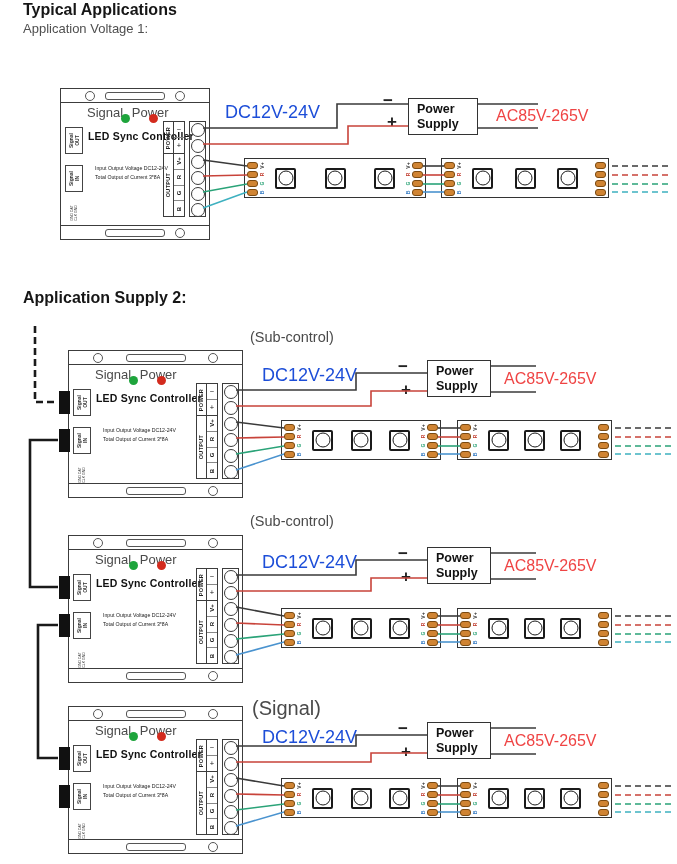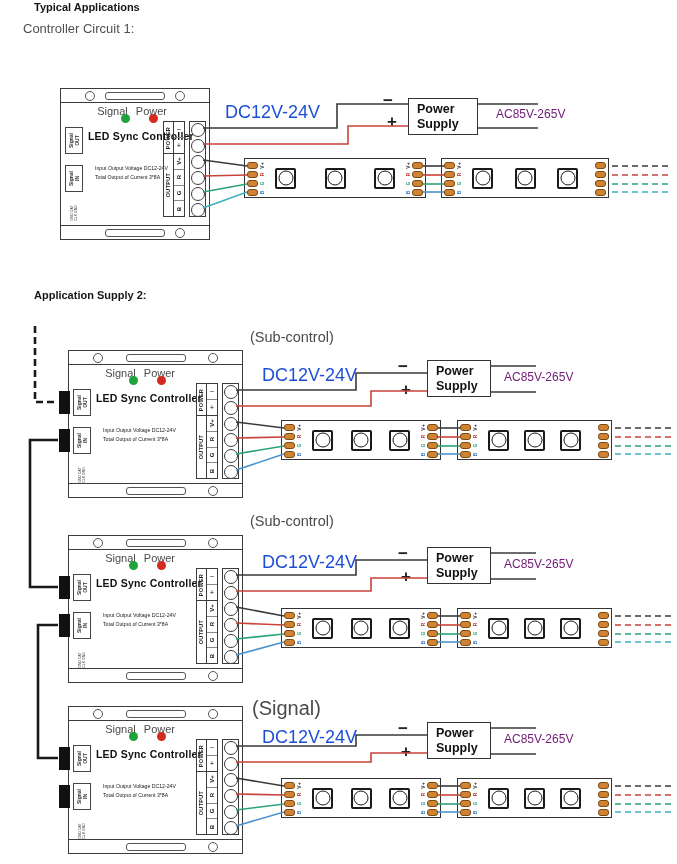--- a/index.html
+++ b/index.html
@@ -1,32 +1,32 @@
 <!DOCTYPE html>
 <html style="--wire_black: #3a3a3a; --wire_red: #c8433a; --wire_green: #2aa378; --wire_blue: #4a93cf; --wire_cyan: #3eb1c0; --led_green: #1ea43c; --led_red: #d32b1e; --pad_fill: #d08433; --pad_border: #7a4a12; --outline: #3c3c3c;"><head>
 <meta charset="utf-8">
 <style>
   html,body{margin:0;padding:0;background:#fff}
   #stage{position:relative;width:677px;height:864px;background:#fff;overflow:hidden;
          font-family:"Liberation Sans",sans-serif;color:#222}
   
-  .h-bold{position:absolute;left:34px;font-size:11px;font-weight:bold;color:#161616;white-space:nowrap}
+  .h-bold{position:absolute;left:23px;font-size:16px;font-weight:bold;color:#161616;white-space:nowrap}
   .h-gray{position:absolute;left:23px;font-size:13px;color:#4f4f4f;white-space:nowrap}
   .sublabel{position:absolute;font-size:14.5px;color:#4a4a4a;white-space:nowrap}
   .masterlabel{position:absolute;font-size:20px;color:#4a4a4a;white-space:nowrap}
   
   .controller{position:absolute;height:148px;background:#fff;border:1.6px solid var(--outline,#3c3c3c);box-sizing:border-box}
   .controller.c1{height:152px}
   .flange{position:absolute;left:0;right:0;height:13px}
   .flange.top{top:0;border-bottom:1.4px solid var(--outline,#3c3c3c)}
   .flange.bottom{bottom:0;border-top:1.4px solid var(--outline,#3c3c3c)}
   .hole{position:absolute;top:2px;width:8px;height:8px;border:1.2px solid #555;border-radius:50%}
   .hole.l{left:24px}.hole.r{right:24px}
   .slot{position:absolute;left:50%;transform:translateX(-50%);top:3px;width:58px;height:6px;border:1.2px solid #555;border-radius:3px}
-  .sigpow{position:absolute;top:16px;left:26px;width:80px;text-align:right;font-size:11px;color:#4a4a4a;word-spacing:5px;white-space:nowrap}
+  .sigpow{position:absolute;top:16px;left:26px;width:80px;text-align:left;font-size:13px;color:#4a4a4a;word-spacing:5px;white-space:nowrap}
   .led{position:absolute;top:25px;width:9px;height:9px;border-radius:50%}
   .led.green{left:60px;background:var(--led_green,#1ea43c)}
   .led.red{left:88px;background:var(--led_red,#d32b1e)}
   .cname{position:absolute;top:41px;left:27px;font-size:10.5px;font-weight:bold;color:#111;letter-spacing:.2px;white-space:nowrap}
   .sigbox{position:absolute;left:4px;width:18px;height:27px;border:1.2px solid #444;display:flex;align-items:center;justify-content:center;box-sizing:border-box}
   .sigbox.out{top:38px}.sigbox.in{top:76px}
   .sigbox .rot{transform:rotate(-90deg);font-size:5px;line-height:5.5px;font-weight:bold;color:#333;width:24px;text-align:center}
   .pins{position:absolute;left:2px;top:106px;width:21px;height:36px;display:flex;align-items:center;justify-content:center;overflow:hidden}
   .pins .rot2{transform:rotate(-90deg);font-size:3.5px;line-height:4px;color:#333;width:30px;text-align:center}
   .spec{position:absolute;left:34px;top:75px;width:104px;font-size:5.2px;line-height:9px;color:#1a1a1a;white-space:nowrap}
@@ -54,31 +54,31 @@
   .pad{position:absolute;width:11px;height:7px;background:var(--pad_fill,#d08433);border:1px solid var(--pad_border,#7a4a12);border-radius:3px;box-sizing:border-box}
   .pad.l{left:2px}.pad.r{right:2px}
   .plabel{position:absolute;font-size:5px;font-weight:bold;width:10px;height:7px;line-height:7px;text-align:center;transform:rotate(-90deg)}
   .plabel.l{left:12px}.plabel.r{right:12px}
   .strip:not(.rl) .plabel.r{display:none}
   .p0{top:3px}.p1{top:12px}.p2{top:21px}.p3{top:30px}
   .pv{color:#333}.pr{color:#c0392b}.pg{color:#1e9e6e}.pb{color:#3b7fc4}
   
   .psu{position:absolute;height:37px;border:1.6px solid #333;background:#fff;font-weight:bold;font-size:12.5px;line-height:15px;padding:3px 0 0 8px;box-sizing:border-box;color:#111}
   .dclabel{position:absolute;font-size:18px;color:#1d4ed8;white-space:nowrap}
-  .aclabel{position:absolute;font-size:12px;color:#701a75;white-space:nowrap}
+  .aclabel{position:absolute;font-size:16px;color:#ef4444;white-space:nowrap}
   .sign{position:absolute;font-size:17px;font-weight:600;color:#222}
   #wires{position:absolute;left:0;top:0;pointer-events:none}
 </style>
 </head>
 <body>
 
 <div id="stage">
 
   <div class="h-bold" style="top:1px">Typical Applications</div>
-  <div class="h-gray" style="top:21px">Controller Circuit 1:</div>
+  <div class="h-gray" style="top:21px">Application Voltage 1:</div>
   <div class="h-bold" style="top:289px">Application Supply 2:</div>
 
   <div class="sublabel" style="left:250px;top:329px">(Sub-control)</div>
   <div class="sublabel" style="left:250px;top:513px">(Sub-control)</div>
   <div class="masterlabel" style="left:252px;top:697px">(Signal)</div>
 
   <div class="dclabel" style="left:225px;top:102px">DC12V-24V</div>
   <div class="sign" style="left:383px;top:91px">−</div>
   <div class="sign" style="left:387px;top:112px">+</div>
   <div class="psu" style="left:408px;top:98px;width:70px">

